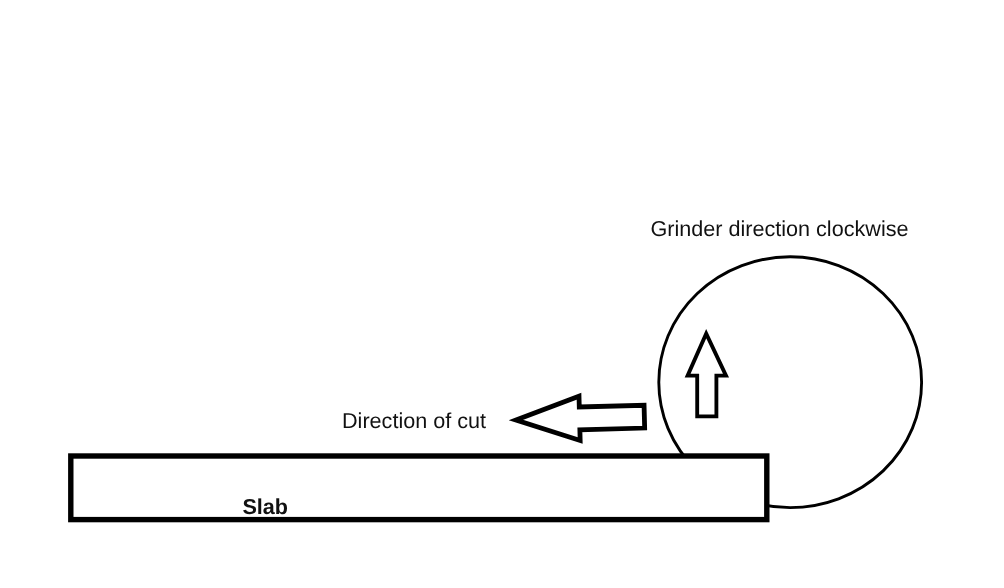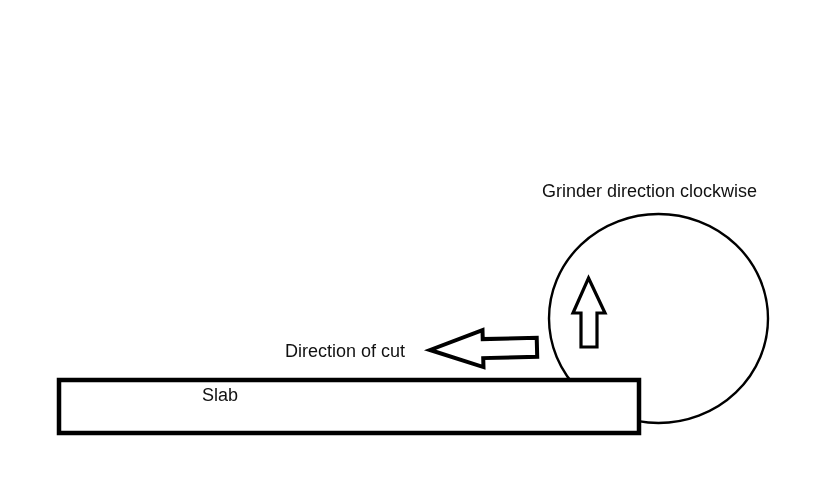--- a/index.html
+++ b/index.html
@@ -23,21 +23,21 @@
   }
   .label {
     position: absolute;
     color: #111111;
     font-size: 18px;
     line-height: 22px;
     white-space: nowrap;
   }
   .label-grinder { left: 542px; top: 180px; }
   .label-cut     { left: 285px; top: 340px; }
-  .label-slab    { left: 202px; top: 384px; }
+  .label-slab    { left: 202px; top: 411px; font-weight: bold; }
 </style>
 </head>
 <body>
 
 <div class="canvas">
 
   <svg class="shapes-svg" viewBox="0 0 837 490" xmlns="http://www.w3.org/2000/svg" aria-hidden="true">
 
     <ellipse cx="658.5" cy="318.5" rx="109.5" ry="104.5" fill="none" stroke="#000000" stroke-width="2.4"></ellipse>
 

